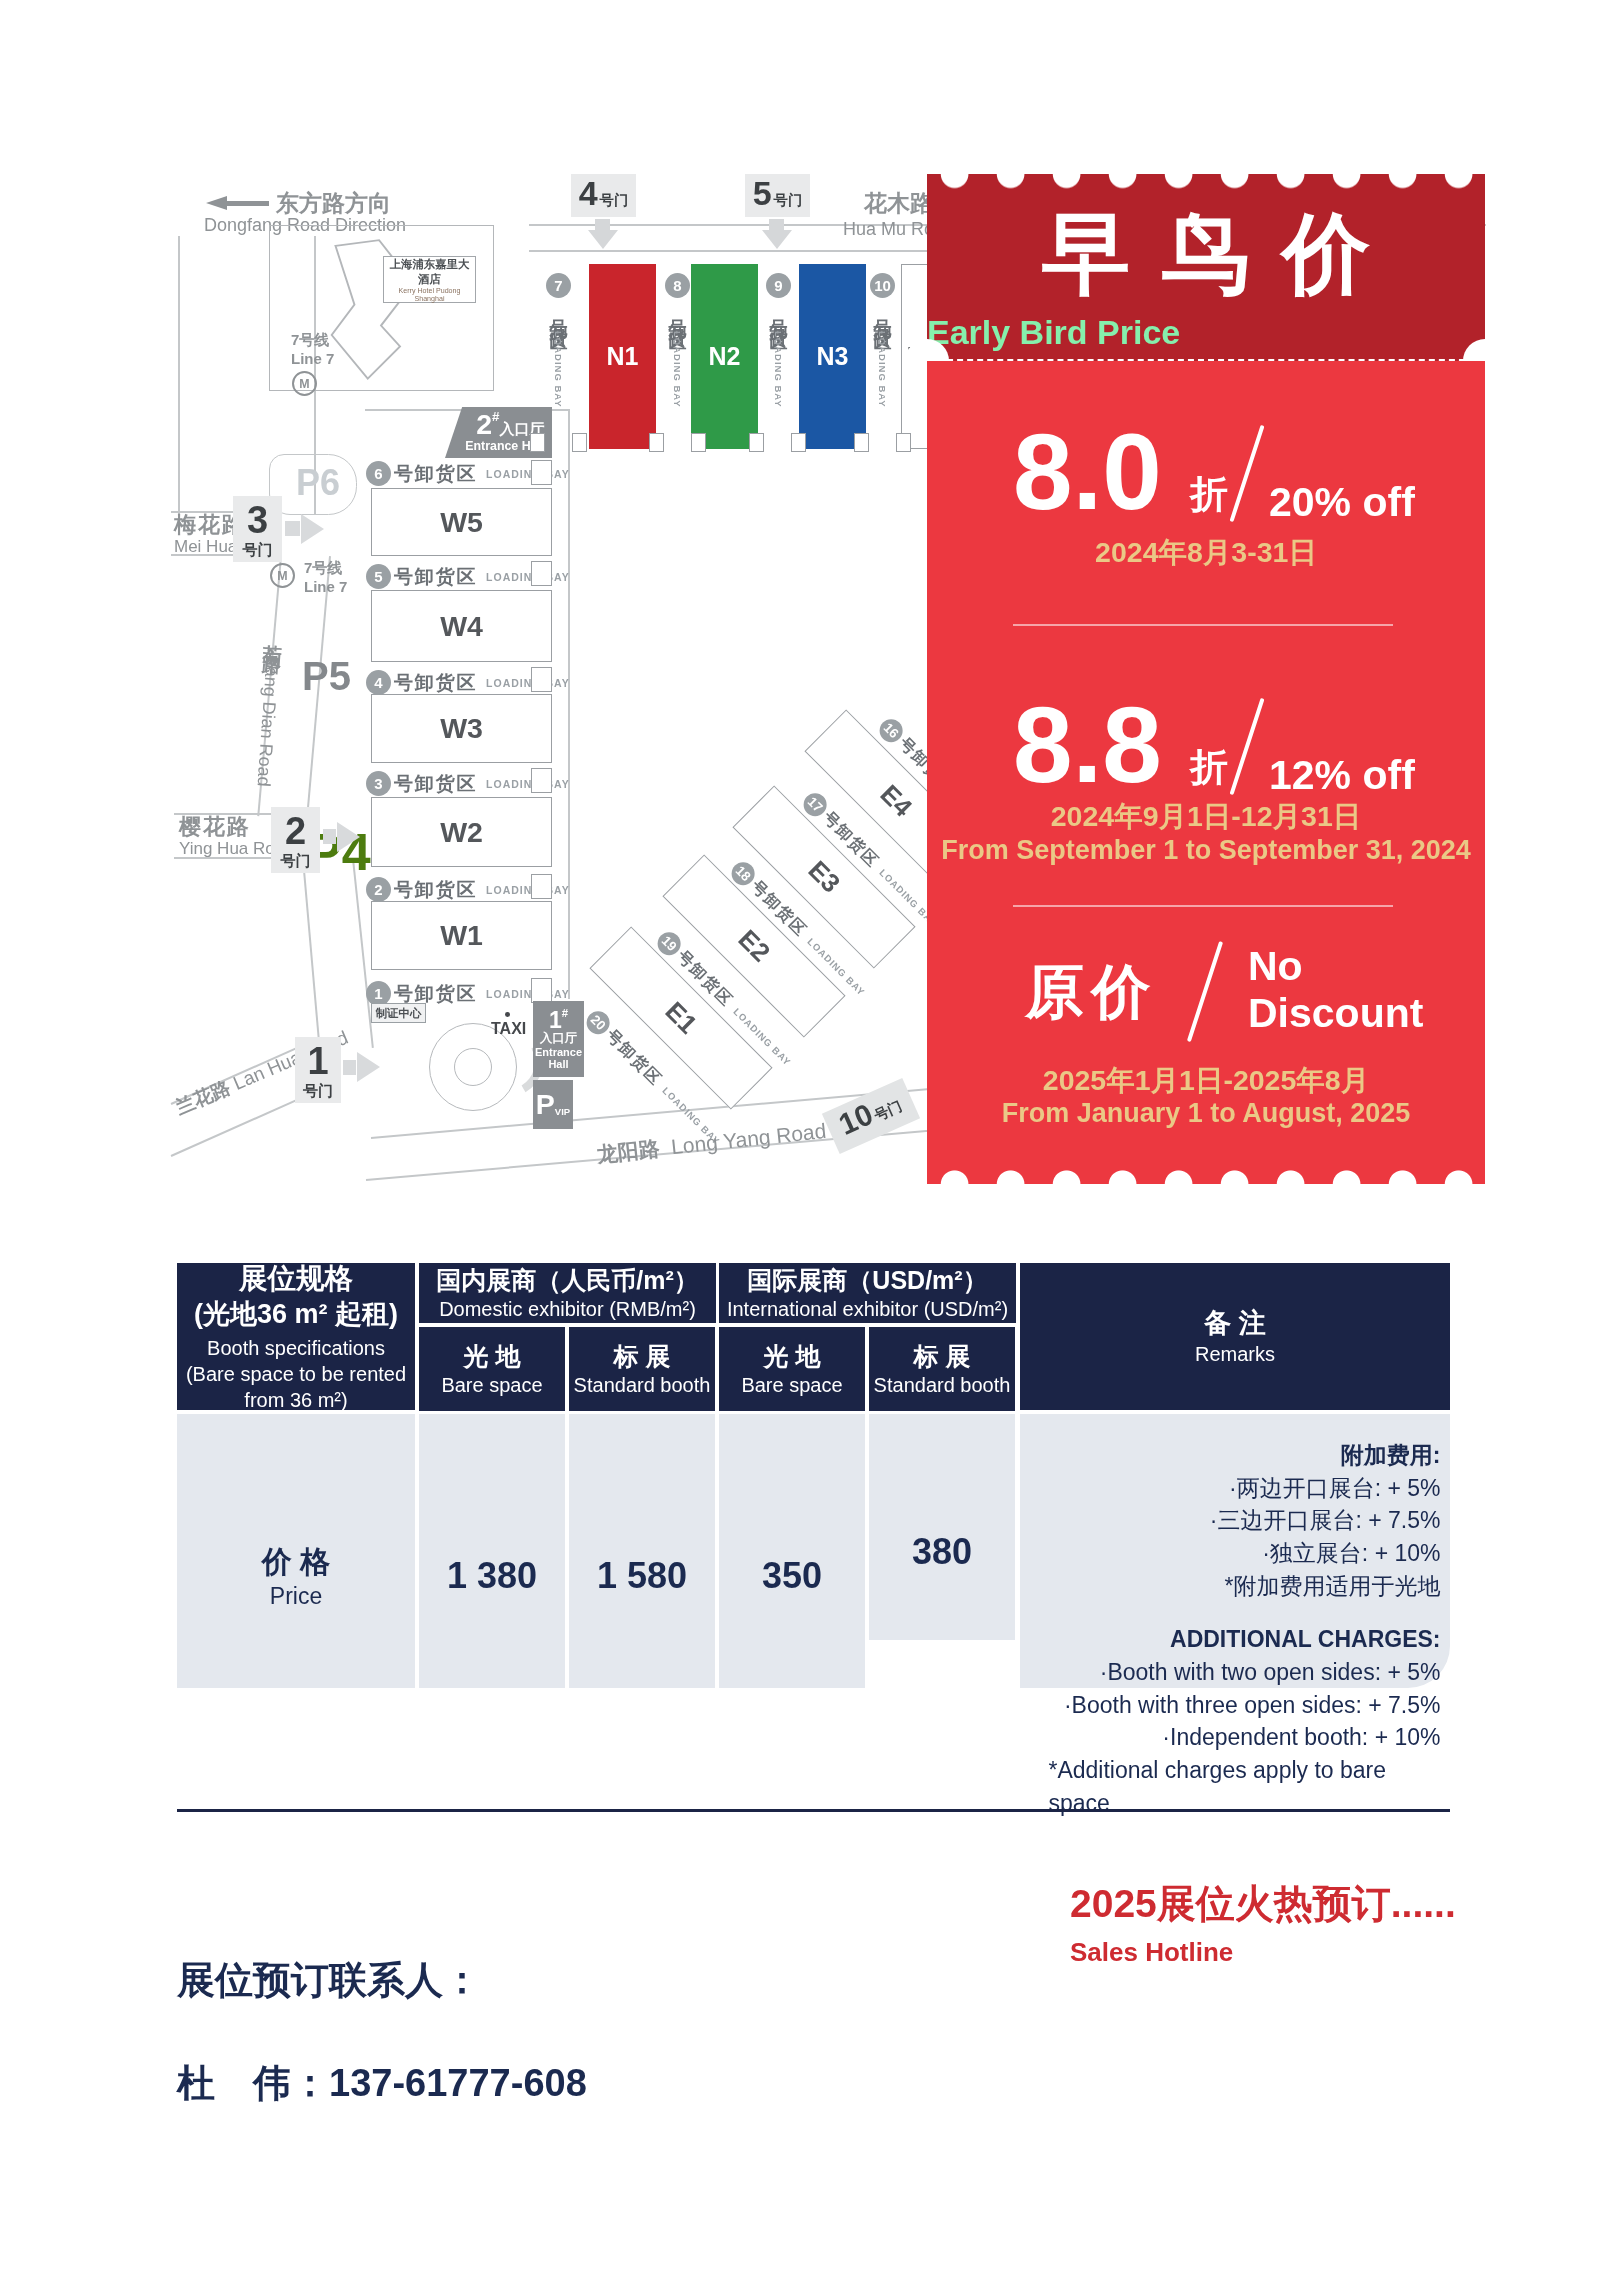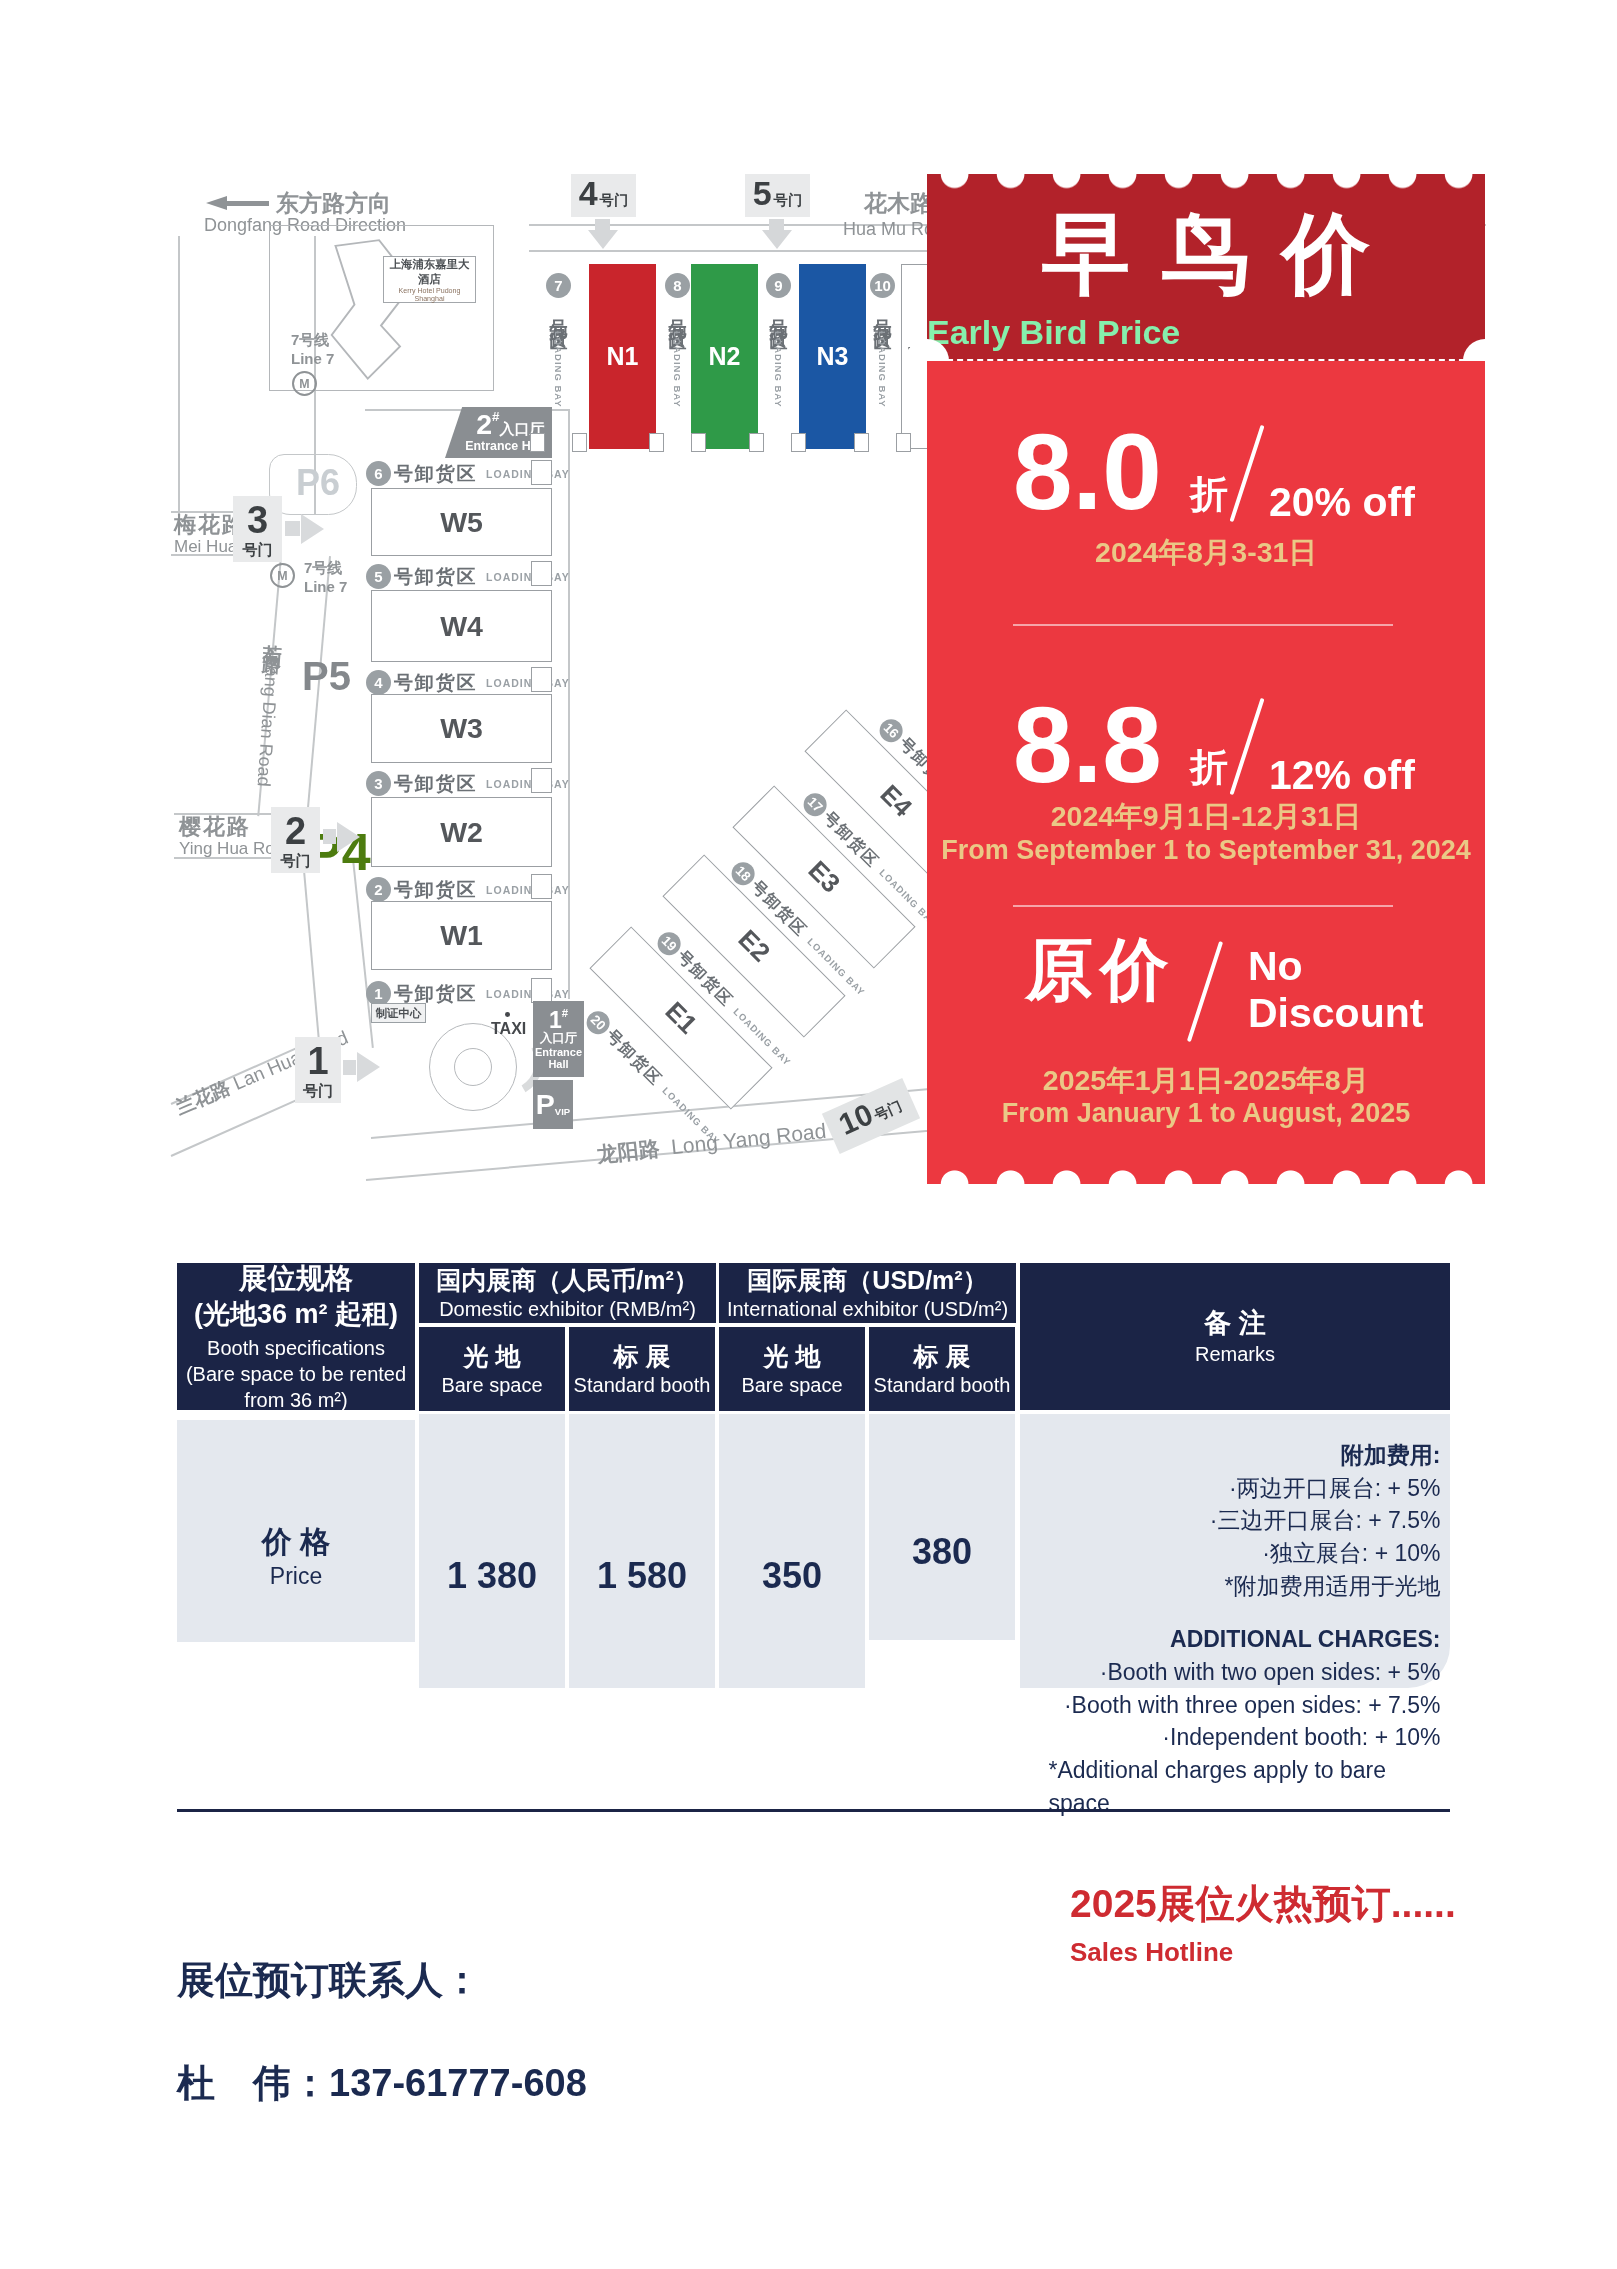--- a/index.html
+++ b/index.html
@@ -360,21 +360,21 @@
       <div class="tdiv" style="top:263px"></div>
 
       <span class="tval" style="left:86px;top:331px;font-size:107px">8.8</span>
       <span class="tval" style="left:263px;top:387px;font-size:38px">折</span>
       <div class="slash" style="left:318px;top:335px;height:101px"></div>
       <span class="tval" style="left:342px;top:394px;font-size:41px">12% off</span>
       <div class="tdate" style="top:438px;font-size:28.5px">2024年9月1日-12月31日</div>
       <div class="tdate" style="top:473px;font-size:27px">From September 1 to September 31, 2024</div>
       <div class="tdiv" style="top:544px"></div>
 
-      <span class="tval" style="left:98px;top:574px;font-size:68px;letter-spacing:7.6px">原价</span>
+      <span class="tval" style="left:98px;top:602px;font-size:59px;letter-spacing:7.6px">原价</span>
       <div class="slash" style="left:276px;top:578px;height:105px"></div>
       <span class="tval" style="left:321px;top:585px;font-size:41px">No</span>
       <span class="tval" style="left:321px;top:632px;font-size:41px">Discount</span>
       <div class="tdate" style="top:702px;font-size:28.5px">2025年1月1日-2025年8月</div>
       <div class="tdate" style="top:736px;font-size:27px">From January 1 to August, 2025</div>
       <div class="scBot"></div>
     </div>
   </section>
 
   <section id="ptable">
@@ -410,21 +410,21 @@
     </div>
     <div class="th" style="left:542px;top:64px;width:146px;height:84px">
       <div class="b" style="font-size:25px">光 地</div>
       <div style="font-size:20px">Bare space</div>
     </div>
     <div class="th" style="left:692px;top:64px;width:146px;height:84px">
       <div class="b" style="font-size:25px">标 展</div>
       <div style="font-size:20px">Standard booth</div>
     </div>
 
-    <div class="td" style="left:0;top:157px;width:238px;height:222px;padding-top:49px">
+    <div class="td" style="left:0;top:151px;width:238px;height:274px;padding-top:49px">
       <div style="font-size:30px;font-weight:700">价 格</div>
       <div style="font-size:23px">Price</div>
     </div>
     <div class="td" style="left:242px;top:151px;width:146px;height:274px;padding-top:49px">
       <span style="font-size:36px;font-weight:700">1 380</span>
     </div>
     <div class="td" style="left:392px;top:151px;width:146px;height:274px;padding-top:49px">
       <span style="font-size:36px;font-weight:700">1 580</span>
     </div>
     <div class="td" style="left:542px;top:151px;width:146px;height:274px;padding-top:49px">

